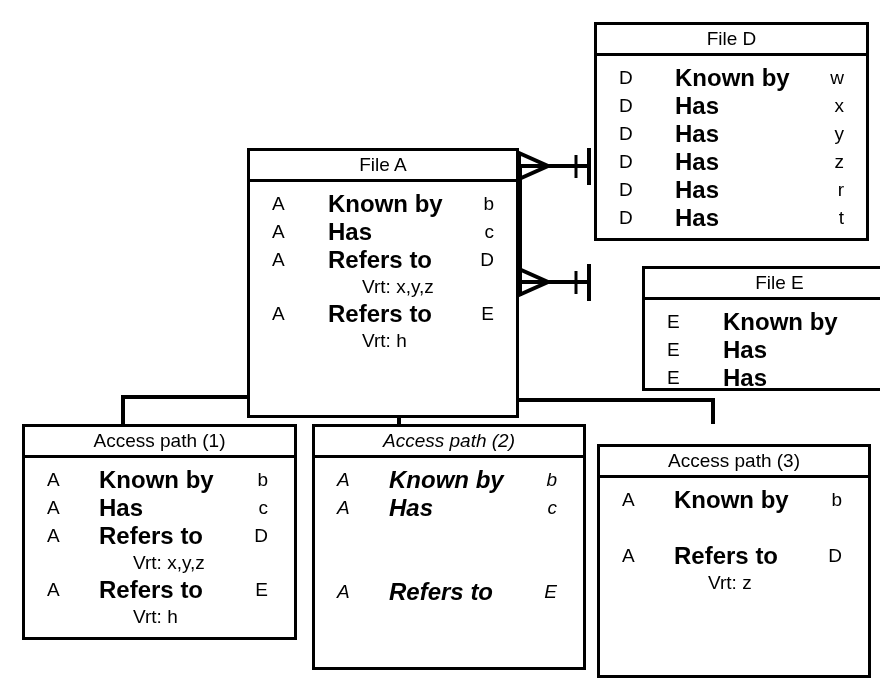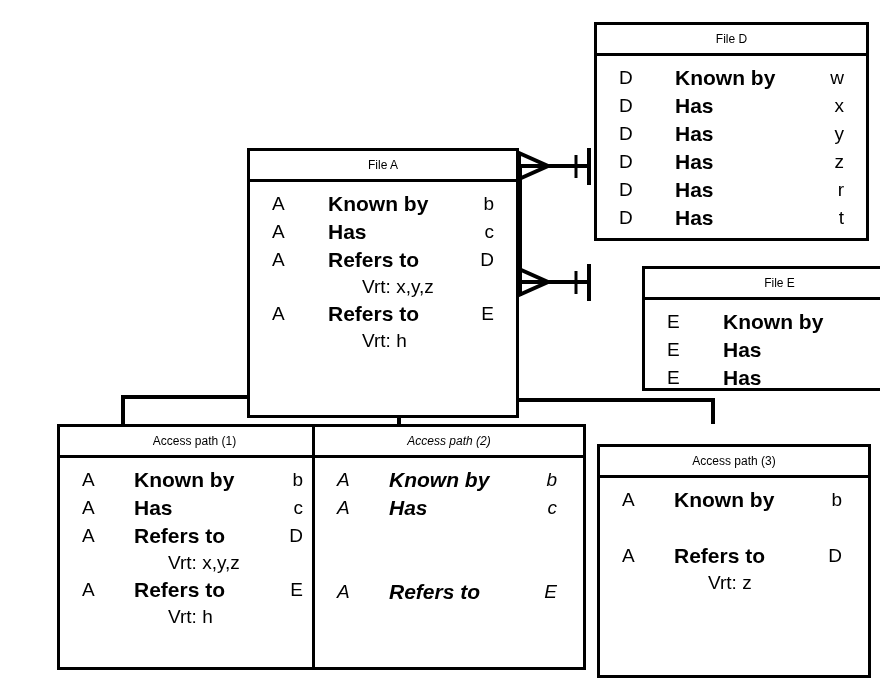--- a/index.html
+++ b/index.html
@@ -29,21 +29,21 @@
     box-sizing: border-box;
     border: 3px solid #000;
     background: #ffffff;
     z-index: 3;
   }
   .box-title {
     box-sizing: border-box;
     height: 31px;
     line-height: 28px;
     text-align: center;
-    font-size: 12px;
+    font-size: 19px;
     border-bottom: 3px solid #000;
     white-space: nowrap;
     overflow: hidden;
   }
   .box-body {
     position: relative;
     box-sizing: border-box;
     padding: 8px 0 0 0;
   }
 
@@ -57,21 +57,21 @@
   .row.blank { }
   .cell-key {
     position: absolute;
     left: 22px;
     font-size: 19px;
     font-weight: normal;
   }
   .cell-rel {
     position: absolute;
     left: 78px;
-    font-size: 21px;
+    font-size: 24px;
     font-weight: bold;
   }
   .cell-val {
     position: absolute;
     right: 22px;
     font-size: 19px;
     font-weight: normal;
   }
   .row-vrt {
     position: relative;
@@ -88,21 +88,21 @@
 
   
   .ap .cell-val { right: 26px; }
   .ap .cell-rel { left: 74px; }
   .ap .vrt-text { left: 108px; }
 
   
   #file-a      { left: 247px; top: 148px;  width: 272px; height: 270px; }
   #file-d      { left: 594px; top: 22px;   width: 275px; height: 219px; }
   #file-e      { left: 594px; top: 266px;  width: 275px; height: 125px; margin-left: 48px; }
-  #ap-1        { left: 22px;  top: 424px;  width: 275px; height: 246px; margin-left: 35px; }
+  #ap-1        { left: 22px;  top: 424px;  width: 275px; height: 216px; }
   #ap-2        { left: 312px; top: 424px;  width: 274px; height: 246px; font-style: italic; }
   #ap-3        { left: 597px; top: 444px;  width: 274px; height: 234px; }
 
   #connectors {
     position: absolute;
     left: 0; top: 0;
     width: 880px; height: 680px;
     z-index: 1;
     pointer-events: none;
   }

